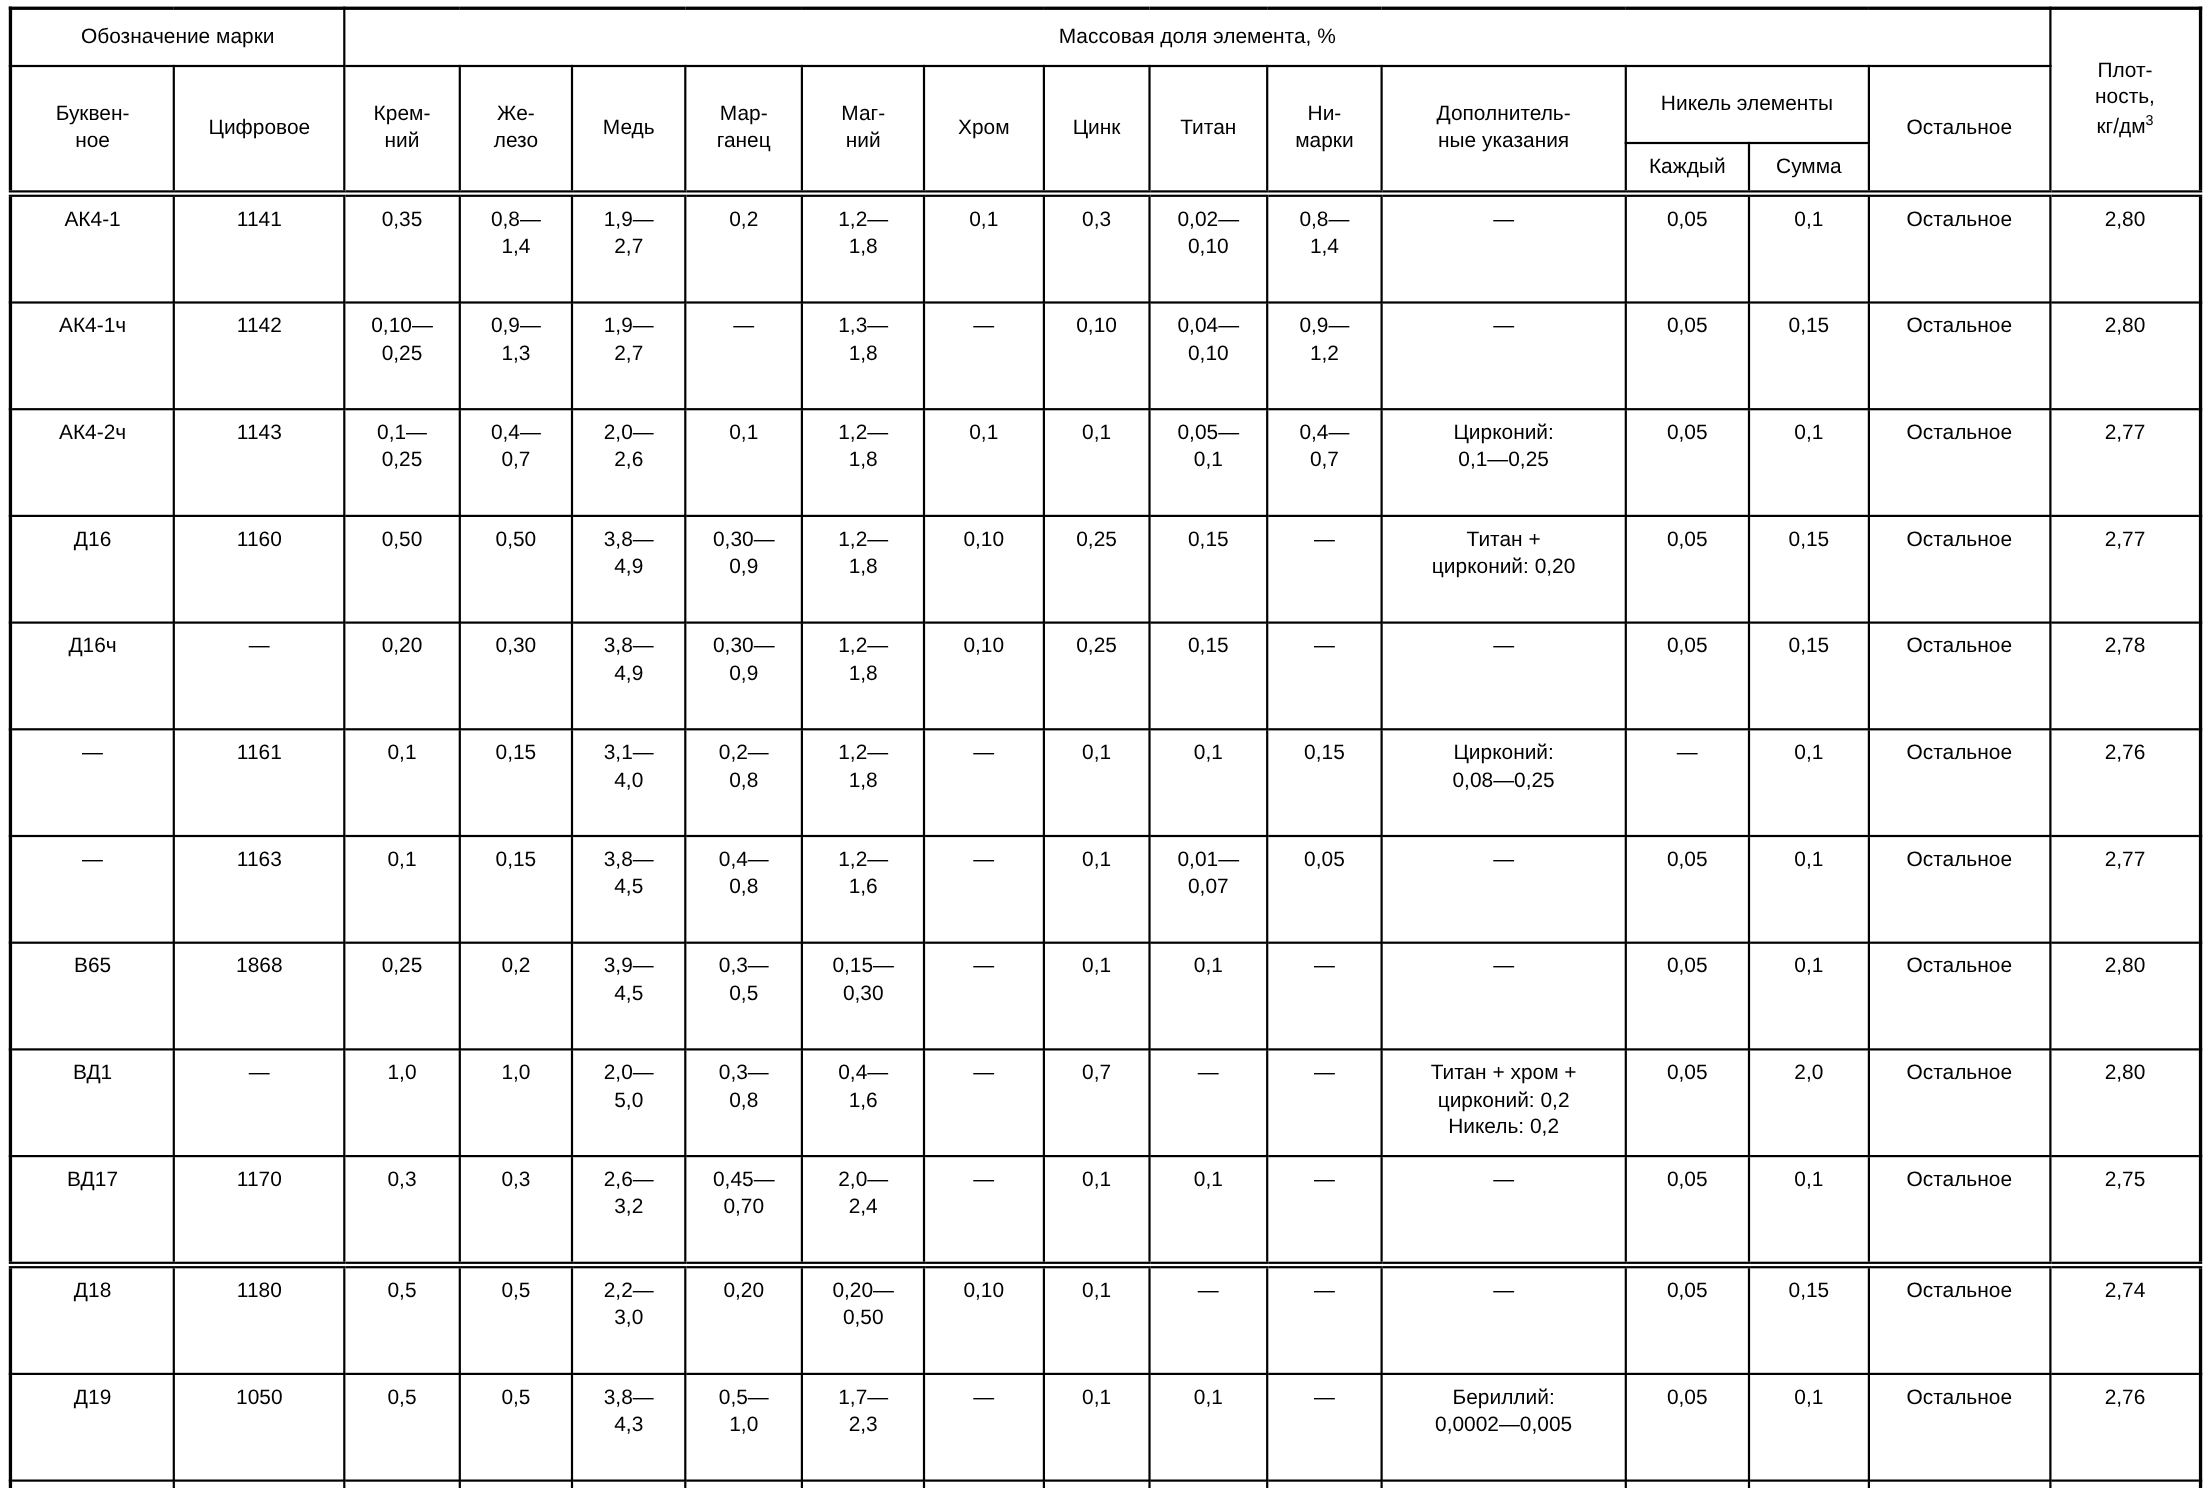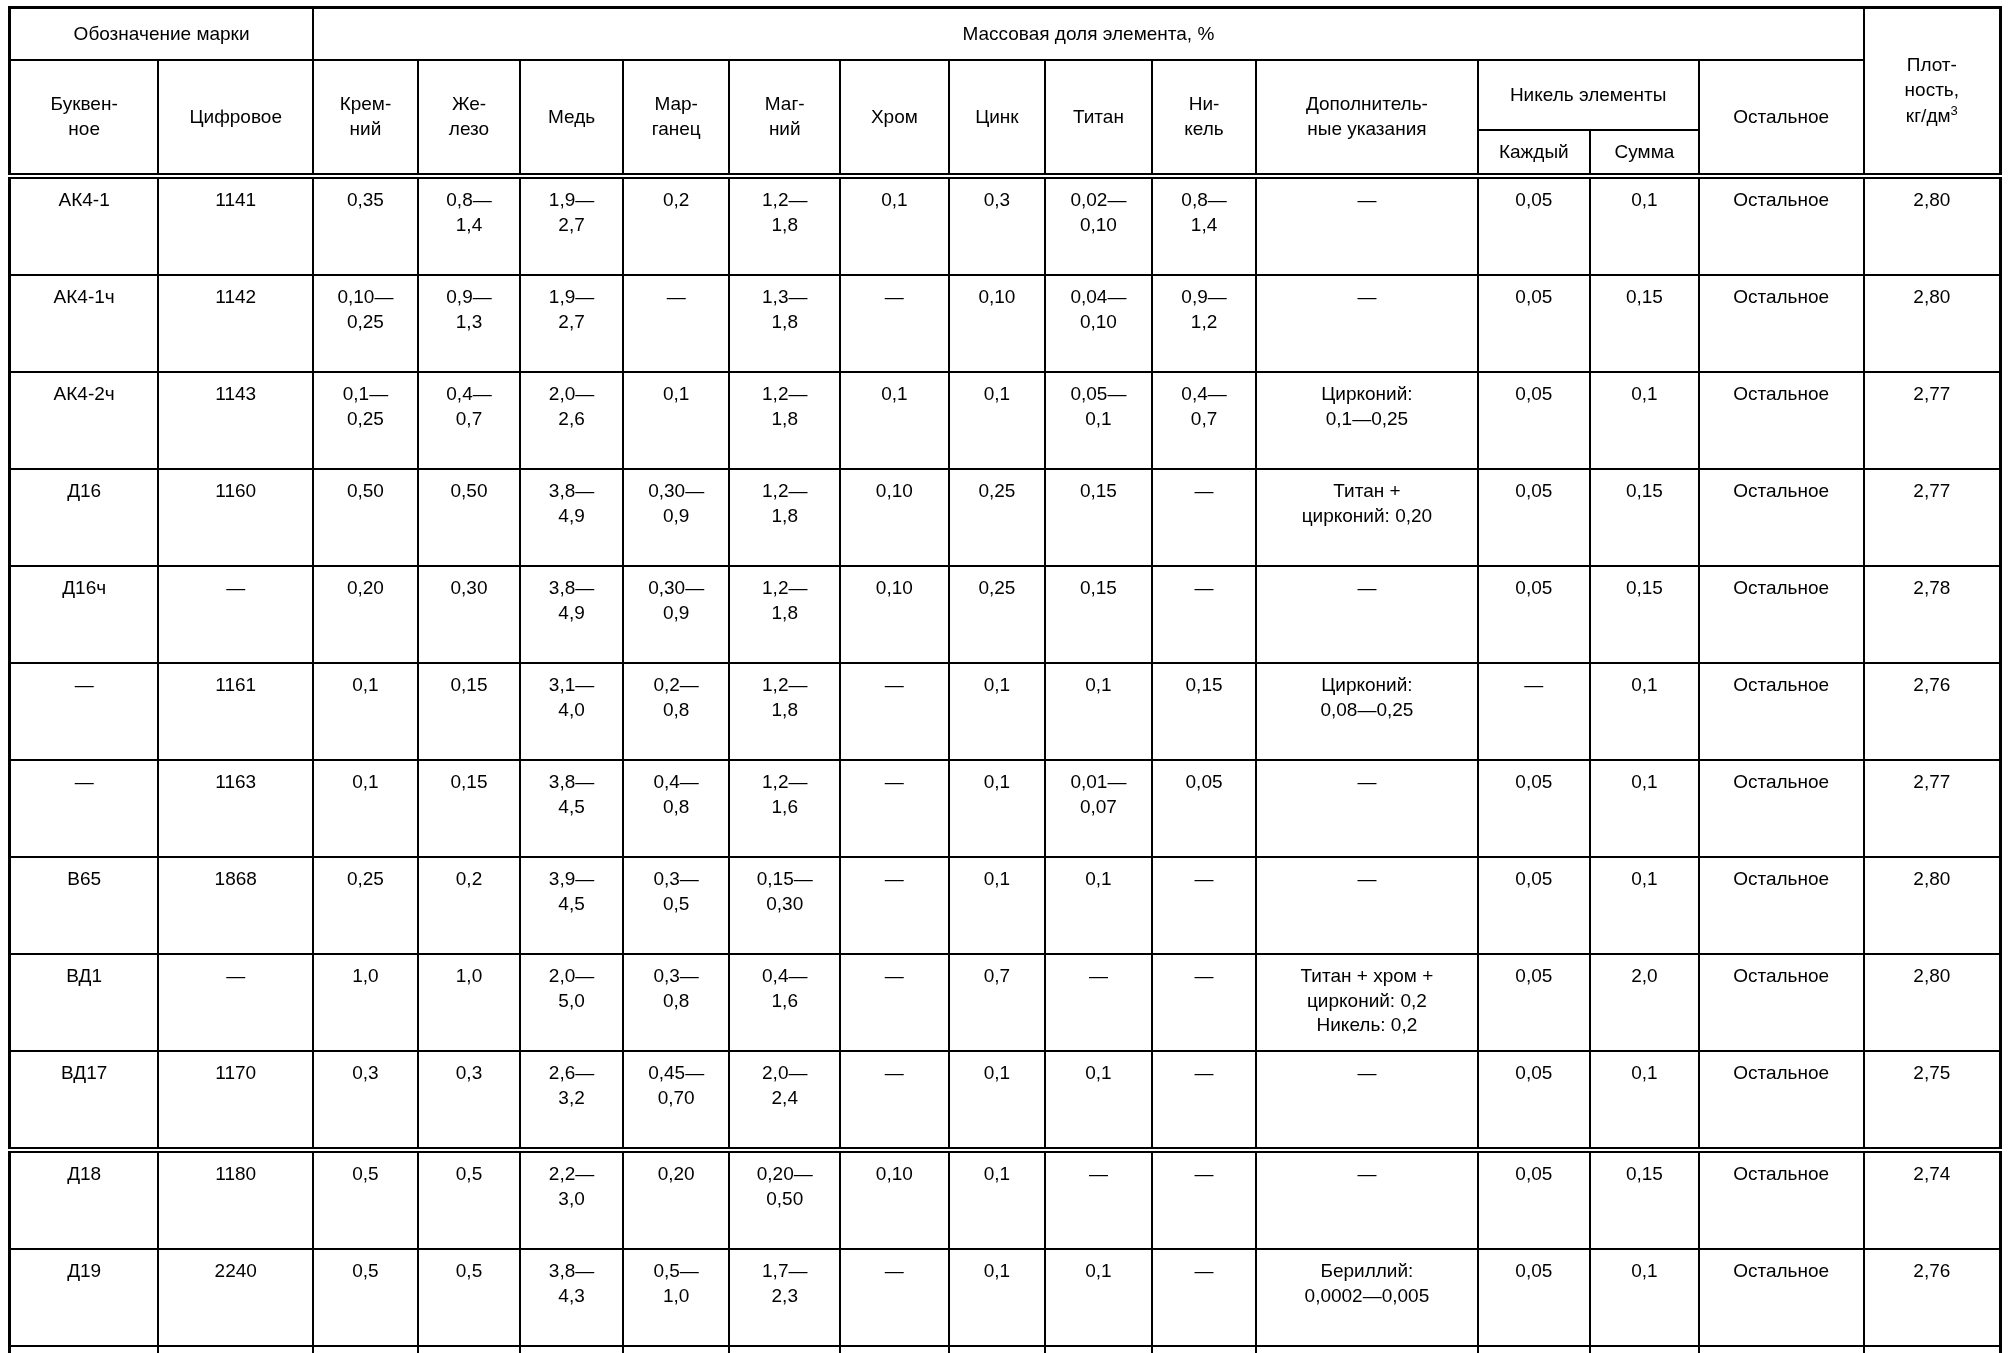--- a/index.html
+++ b/index.html
@@ -70,21 +70,21 @@
 лезо</th>
         <th rowspan="2">Медь</th>
         <th rowspan="2">Мар-
 ганец</th>
         <th rowspan="2">Маг-
 ний</th>
         <th rowspan="2">Хром</th>
         <th rowspan="2">Цинк</th>
         <th rowspan="2">Титан</th>
         <th rowspan="2">Ни-
-кель</th>
+марки</th>
         <th rowspan="2">Дополнитель-
 ные указания</th>
         <th colspan="2">Никель элементы</th>
         <th rowspan="2">Остальное</th>
       </tr>
       <tr class="h3">
         <th>Каждый</th>
         <th>Сумма</th>
       </tr>
     </thead>
@@ -328,21 +328,21 @@
           <td>—</td>
           <td>—</td>
           <td>—</td>
           <td>0,05</td>
           <td>0,15</td>
           <td>Остальное</td>
           <td>2,74</td>
         </tr>
         <tr>
           <td>Д19</td>
-          <td>2240</td>
+          <td>1050</td>
           <td>0,5</td>
           <td>0,5</td>
           <td>3,8—
 4,3</td>
           <td>0,5—
 1,0</td>
           <td>1,7—
 2,3</td>
           <td>—</td>
           <td>0,1</td>

